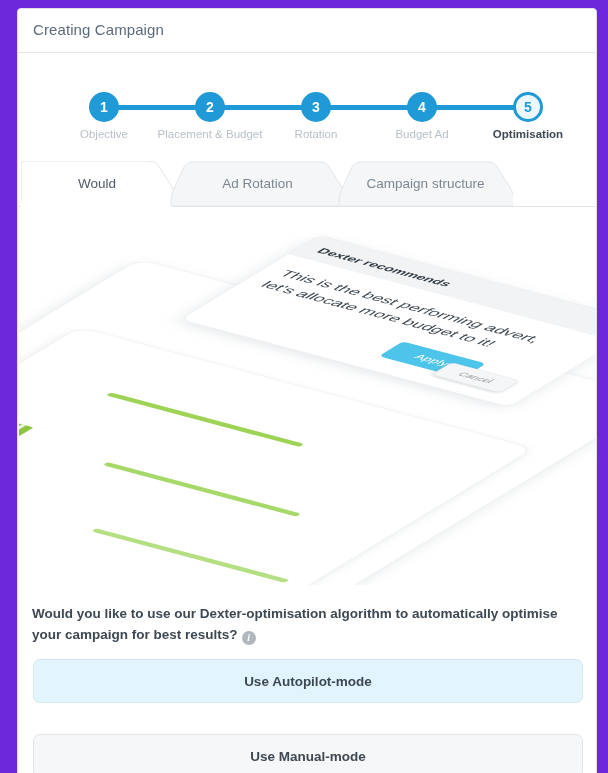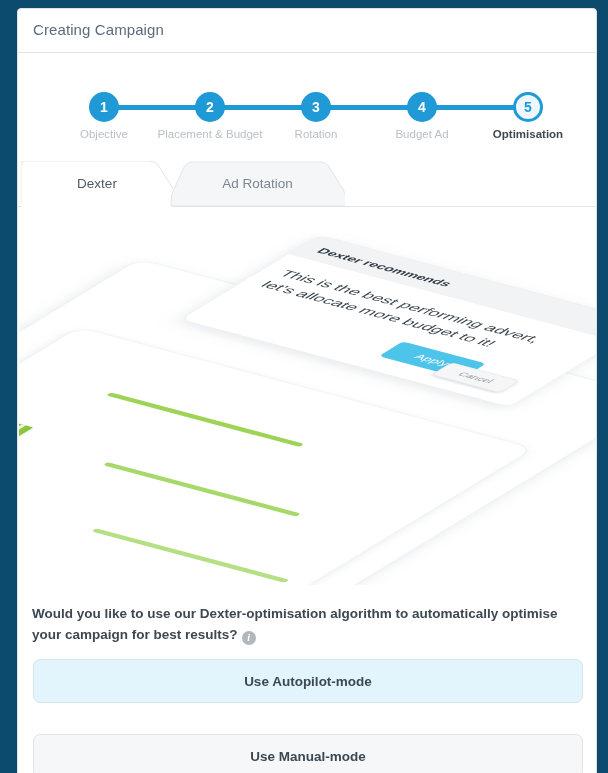--- a/index.html
+++ b/index.html
@@ -10,21 +10,21 @@
     height: 773px;
     overflow: hidden;
     font-family: "Liberation Sans", sans-serif;
     -webkit-font-smoothing: antialiased;
   }
 
   #root {
     position: relative;
     width: 608px;
     height: 773px;
-    background: #0c4a6e;
+    background: #6d28d9;
   }
 
   
   .card {
     position: absolute;
     left: 17px;
     top: 8px;
     width: 580px;
     height: 800px;
     background: #ffffff;
@@ -265,30 +265,36 @@
     </div>
 
     <div class="tabs">
       <div class="tab-baseline"></div>
 
       <div class="tab active" style="left:3px;width:152px">
         <svg class="tab-shape" viewBox="0 0 152 46" preserveAspectRatio="none">
           <path d="M0,4 Q0,0 4,0 L128,0 Q134,0 137,4 L151,26 Q154,31 154,38 L154,46 L0,46 Z" fill="#ffffff" stroke="#e3e6e8" stroke-width="1"></path>
           <rect x="0" y="42" width="150" height="6" fill="#ffffff"></rect>
         </svg>
-        <div class="tab-text">Dexter</div>
+        <div class="tab-text">Would</div>
       </div>
 
       <div class="tab" style="left:152px;width:175px">
         <svg class="tab-shape" viewBox="0 0 175 46" preserveAspectRatio="none">
           <path d="M14,6 Q17,1 23,1 L150,1 Q156,1 159,6 L173,28 Q176,33 176,40 L176,45 L1,45 L1,40 Q1,33 4,28 Z" fill="#f4f6f7" stroke="#e3e6e8" stroke-width="1"></path>
         </svg>
         <div class="tab-text">Ad Rotation</div>
       </div>
 
+      <div class="tab" style="left:320px;width:175px">
+        <svg class="tab-shape" viewBox="0 0 175 46" preserveAspectRatio="none">
+          <path d="M14,6 Q17,1 23,1 L150,1 Q156,1 159,6 L173,28 Q176,33 176,40 L176,45 L1,45 L1,40 Q1,33 4,28 Z" fill="#f4f6f7" stroke="#e3e6e8" stroke-width="1"></path>
+        </svg>
+        <div class="tab-text">Campaign structure</div>
+      </div>
     </div>
 
     <div class="illustration">
       <svg width="577" height="378" viewBox="0 0 577 378">
         <defs>
           <filter id="softShadow" x="-30%" y="-30%" width="160%" height="160%">
             <feDropShadow dx="0" dy="6" stdDeviation="9" flood-color="#aab4bd" flood-opacity="0.30"></feDropShadow>
           </filter>
           <filter id="softShadow2" x="-30%" y="-30%" width="160%" height="160%">
             <feDropShadow dx="0" dy="4" stdDeviation="6" flood-color="#aab4bd" flood-opacity="0.28"></feDropShadow>

